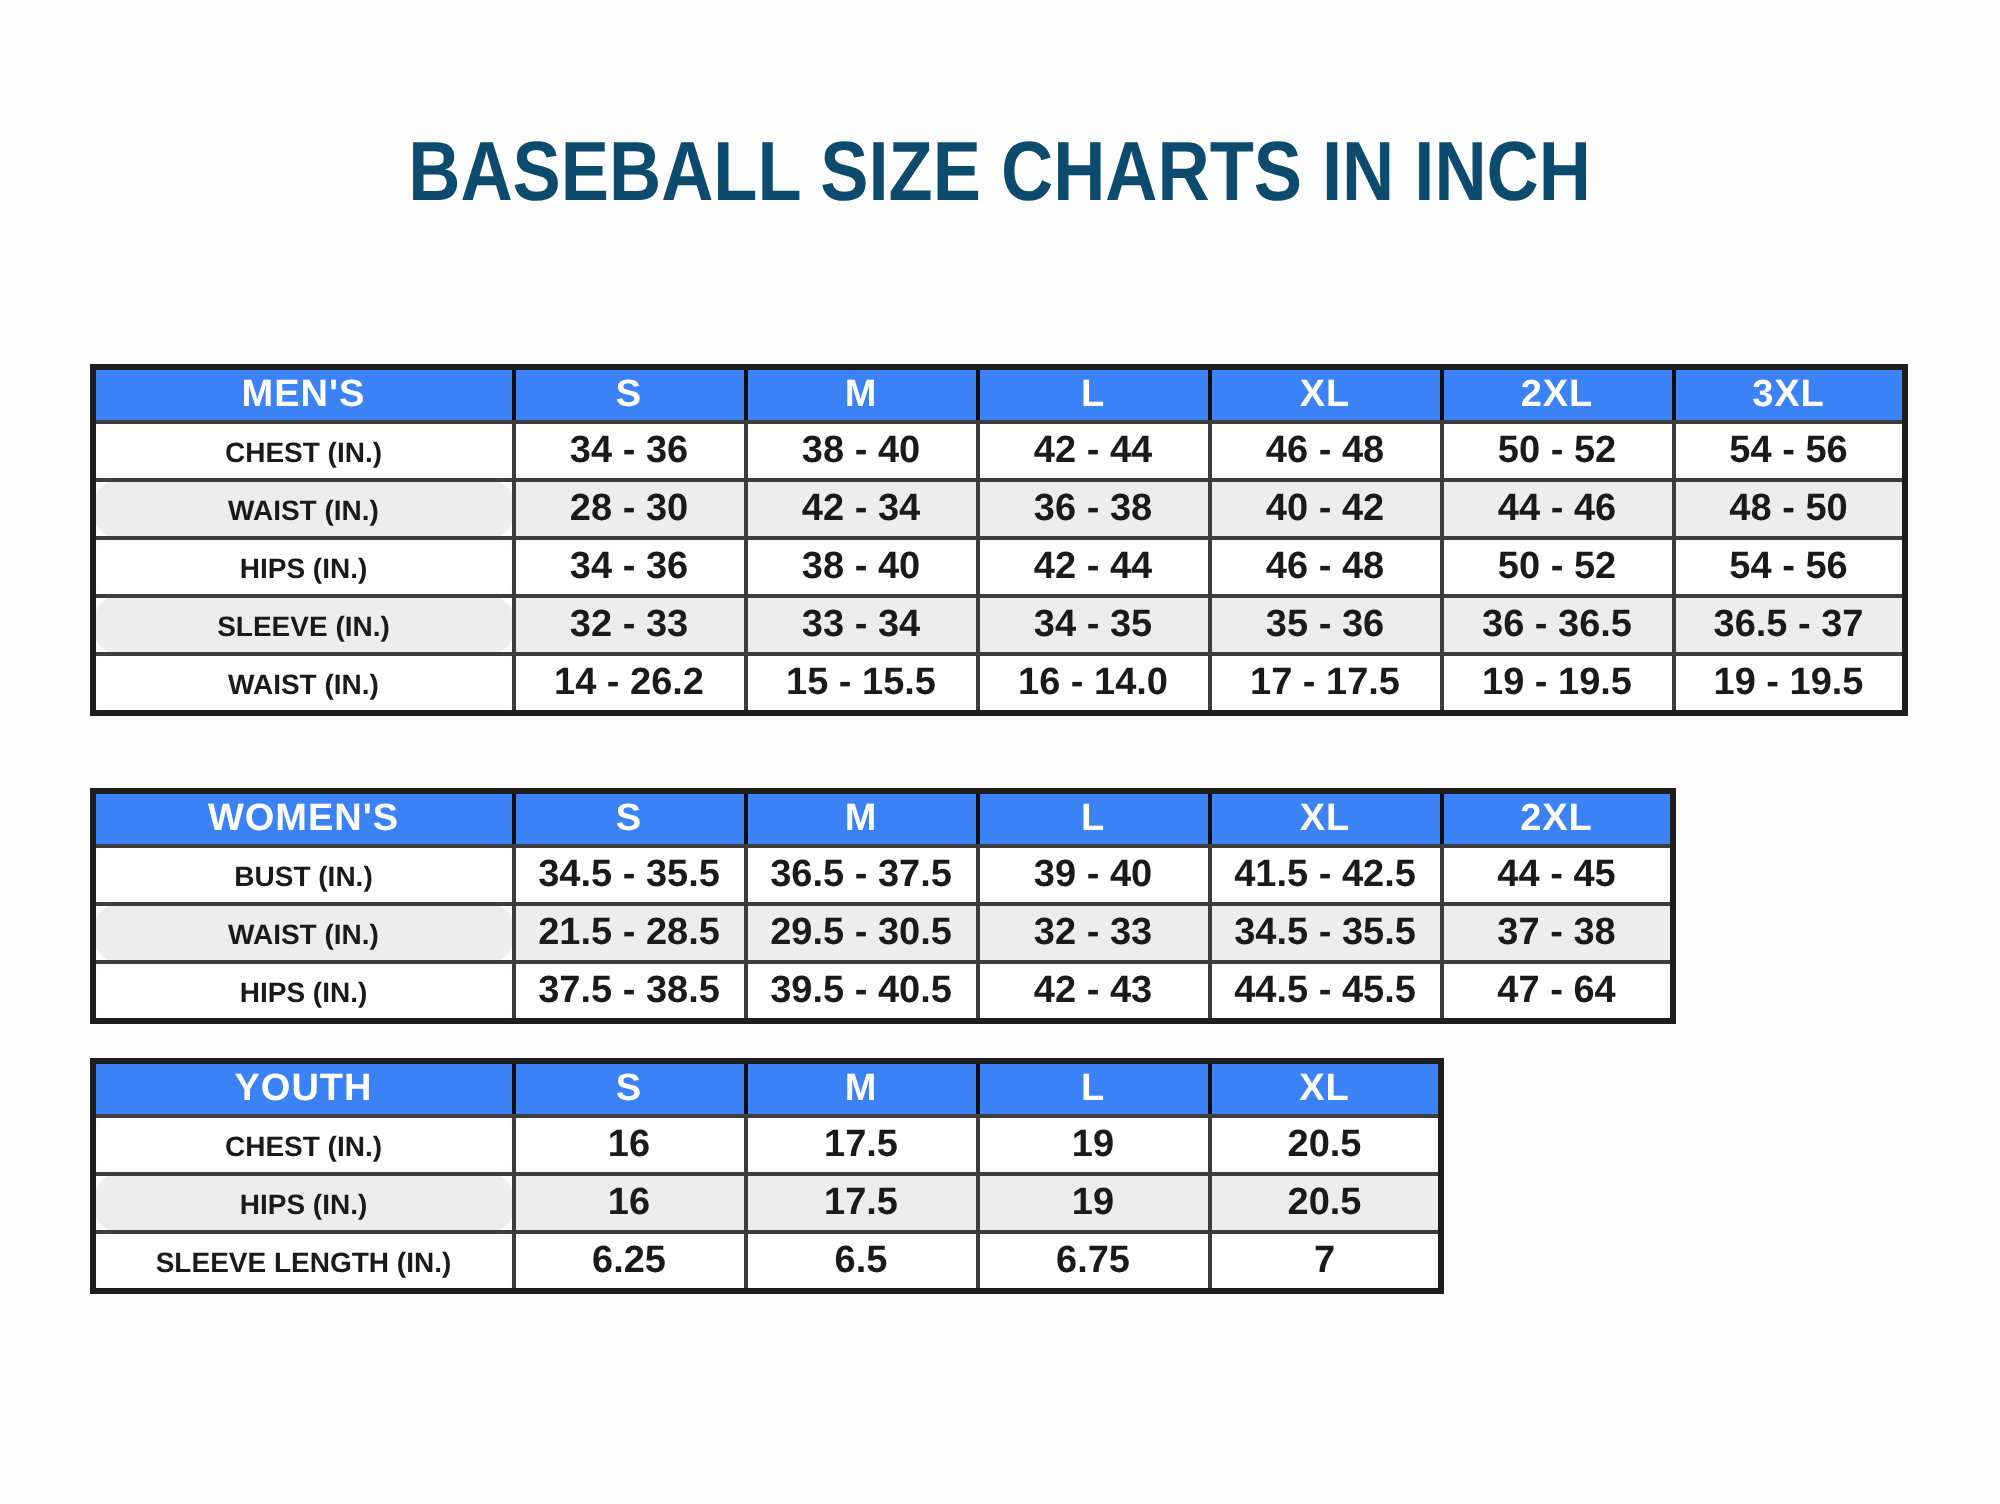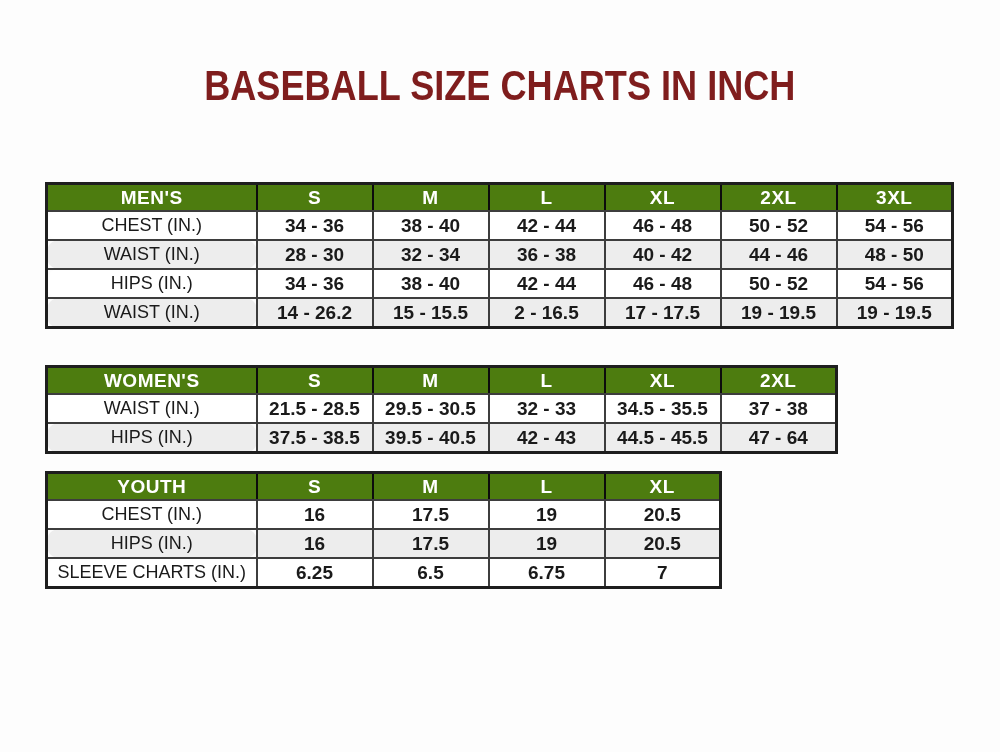--- a/index.html
+++ b/index.html
@@ -13,21 +13,21 @@
     color: #1a1a1a;
     font-family: "Liberation Sans", "DejaVu Sans", sans-serif;
     overflow: hidden;
   }
   .title {
     margin: 62px 0 0 0;
     text-align: center;
     font-size: 42px;
     line-height: 1.15;
     font-weight: bold;
-    color: #7f1d1d;
+    color: #0c4a6e;
     white-space: nowrap;
   }
   .title-inner {
     display: inline-block;
     transform: scaleX(0.86);
     letter-spacing: 0px;
   }
   .chart-table { margin-left: 45px; }
   .mens   { margin-top: 72px; }
   .womens { margin-top: 36px; }
@@ -45,34 +45,34 @@
   table.size-table td {
     padding: 0;
     text-align: center;
     vertical-align: middle;
     border: 2px solid #3d3d3d;
     height: 27px;
     overflow: hidden;
     white-space: nowrap;
   }
   table.size-table thead th {
-    background: #4d7c0f;
+    background: #3b82f6;
     color: #ffffff;
     font-size: 19px;
     font-weight: bold;
     height: 25px;
     border-left-color: #0c0c0c;
     border-right-color: #0c0c0c;
     border-top-color: #0c0c0c;
     border-bottom-color: #3d3d3d;
     letter-spacing: 0.5px;
   }
   table.size-table tbody th {
-    font-size: 18px;
-    font-weight: normal;
+    font-size: 14px;
+    font-weight: bold;
     background: transparent;
     border-radius: 12px;
   }
   table.size-table tbody td {
     font-size: 19px;
     font-weight: bold;
   }
   table.size-table tbody tr { background: #ffffff; }
   table.size-table tbody tr:nth-child(even) { background: #ededed; }
 </style>
@@ -111,40 +111,49 @@
             <td>34 - 36</td>
             <td>38 - 40</td>
             <td>42 - 44</td>
             <td>46 - 48</td>
             <td>50 - 52</td>
             <td>54 - 56</td>
           </tr>
           <tr>
             <th>WAIST (IN.)</th>
             <td>28 - 30</td>
-            <td>32 - 34</td>
+            <td>42 - 34</td>
             <td>36 - 38</td>
             <td>40 - 42</td>
             <td>44 - 46</td>
             <td>48 - 50</td>
           </tr>
           <tr>
             <th>HIPS (IN.)</th>
             <td>34 - 36</td>
             <td>38 - 40</td>
             <td>42 - 44</td>
             <td>46 - 48</td>
             <td>50 - 52</td>
             <td>54 - 56</td>
           </tr>
           <tr>
+            <th>SLEEVE (IN.)</th>
+            <td>32 - 33</td>
+            <td>33 - 34</td>
+            <td>34 - 35</td>
+            <td>35 - 36</td>
+            <td>36 - 36.5</td>
+            <td>36.5 - 37</td>
+          </tr>
+          <tr>
             <th>WAIST (IN.)</th>
             <td>14 - 26.2</td>
             <td>15 - 15.5</td>
-            <td>2 - 16.5</td>
+            <td>16 - 14.0</td>
             <td>17 - 17.5</td>
             <td>19 - 19.5</td>
             <td>19 - 19.5</td>
           </tr>
         </tbody>
       </table>
     </div>
 
   <div class="chart-table womens">
       <table class="size-table">
@@ -161,20 +170,28 @@
             <th>WOMEN'S</th>
             <th>S</th>
             <th>M</th>
             <th>L</th>
             <th>XL</th>
             <th>2XL</th>
           </tr>
         </thead>
         <tbody>
           <tr>
+            <th>BUST (IN.)</th>
+            <td>34.5 - 35.5</td>
+            <td>36.5 - 37.5</td>
+            <td>39 - 40</td>
+            <td>41.5 - 42.5</td>
+            <td>44 - 45</td>
+          </tr>
+          <tr>
             <th>WAIST (IN.)</th>
             <td>21.5 - 28.5</td>
             <td>29.5 - 30.5</td>
             <td>32 - 33</td>
             <td>34.5 - 35.5</td>
             <td>37 - 38</td>
           </tr>
           <tr>
             <th>HIPS (IN.)</th>
             <td>37.5 - 38.5</td>
@@ -214,21 +231,21 @@
             <td>20.5</td>
           </tr>
           <tr>
             <th>HIPS (IN.)</th>
             <td>16</td>
             <td>17.5</td>
             <td>19</td>
             <td>20.5</td>
           </tr>
           <tr>
-            <th>SLEEVE CHARTS (IN.)</th>
+            <th>SLEEVE LENGTH (IN.)</th>
             <td>6.25</td>
             <td>6.5</td>
             <td>6.75</td>
             <td>7</td>
           </tr>
         </tbody>
       </table>
     </div>
 
 </div>

